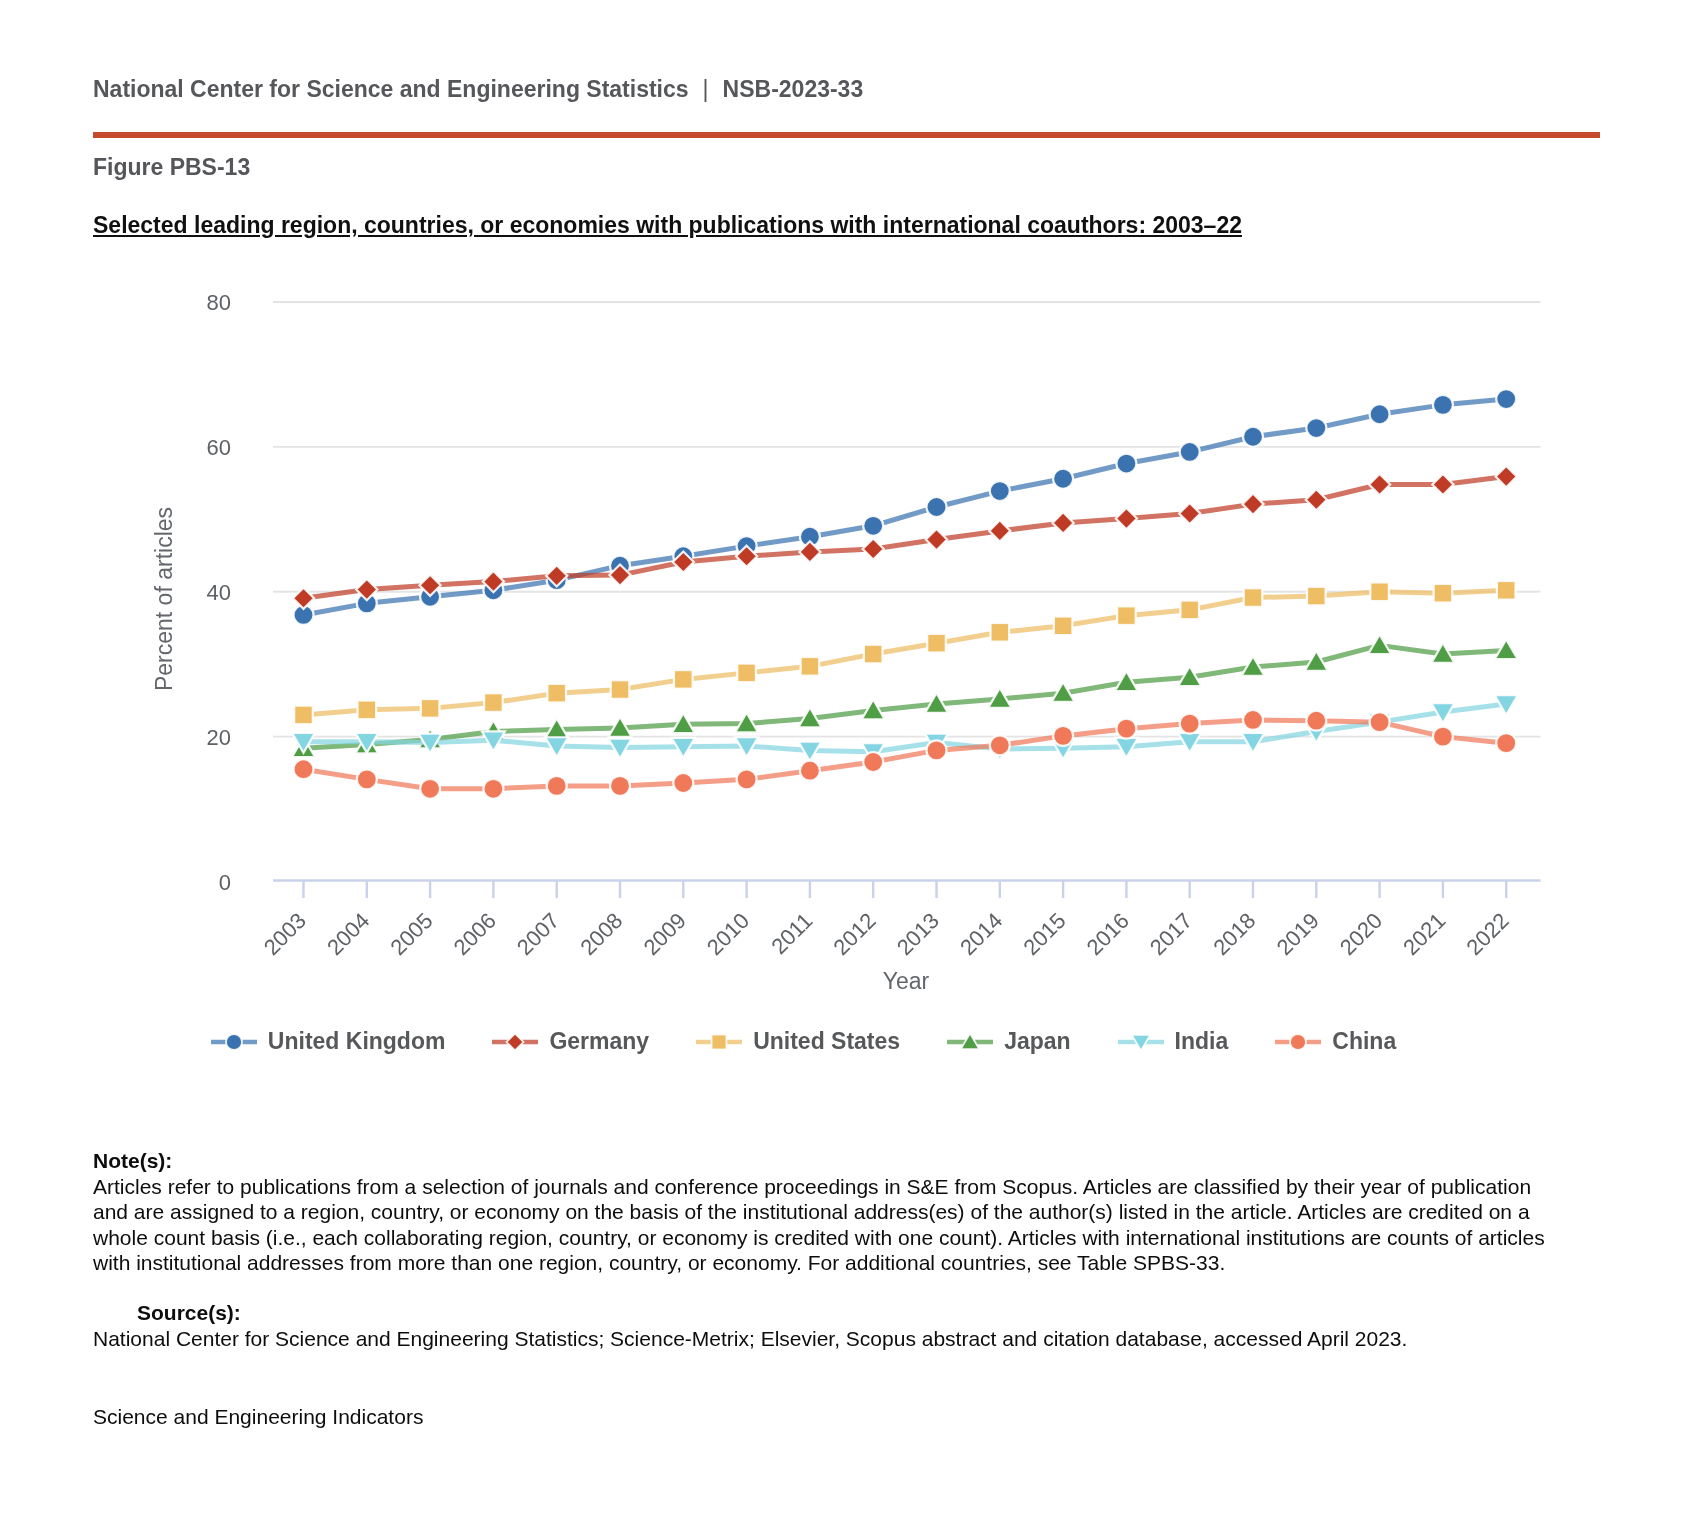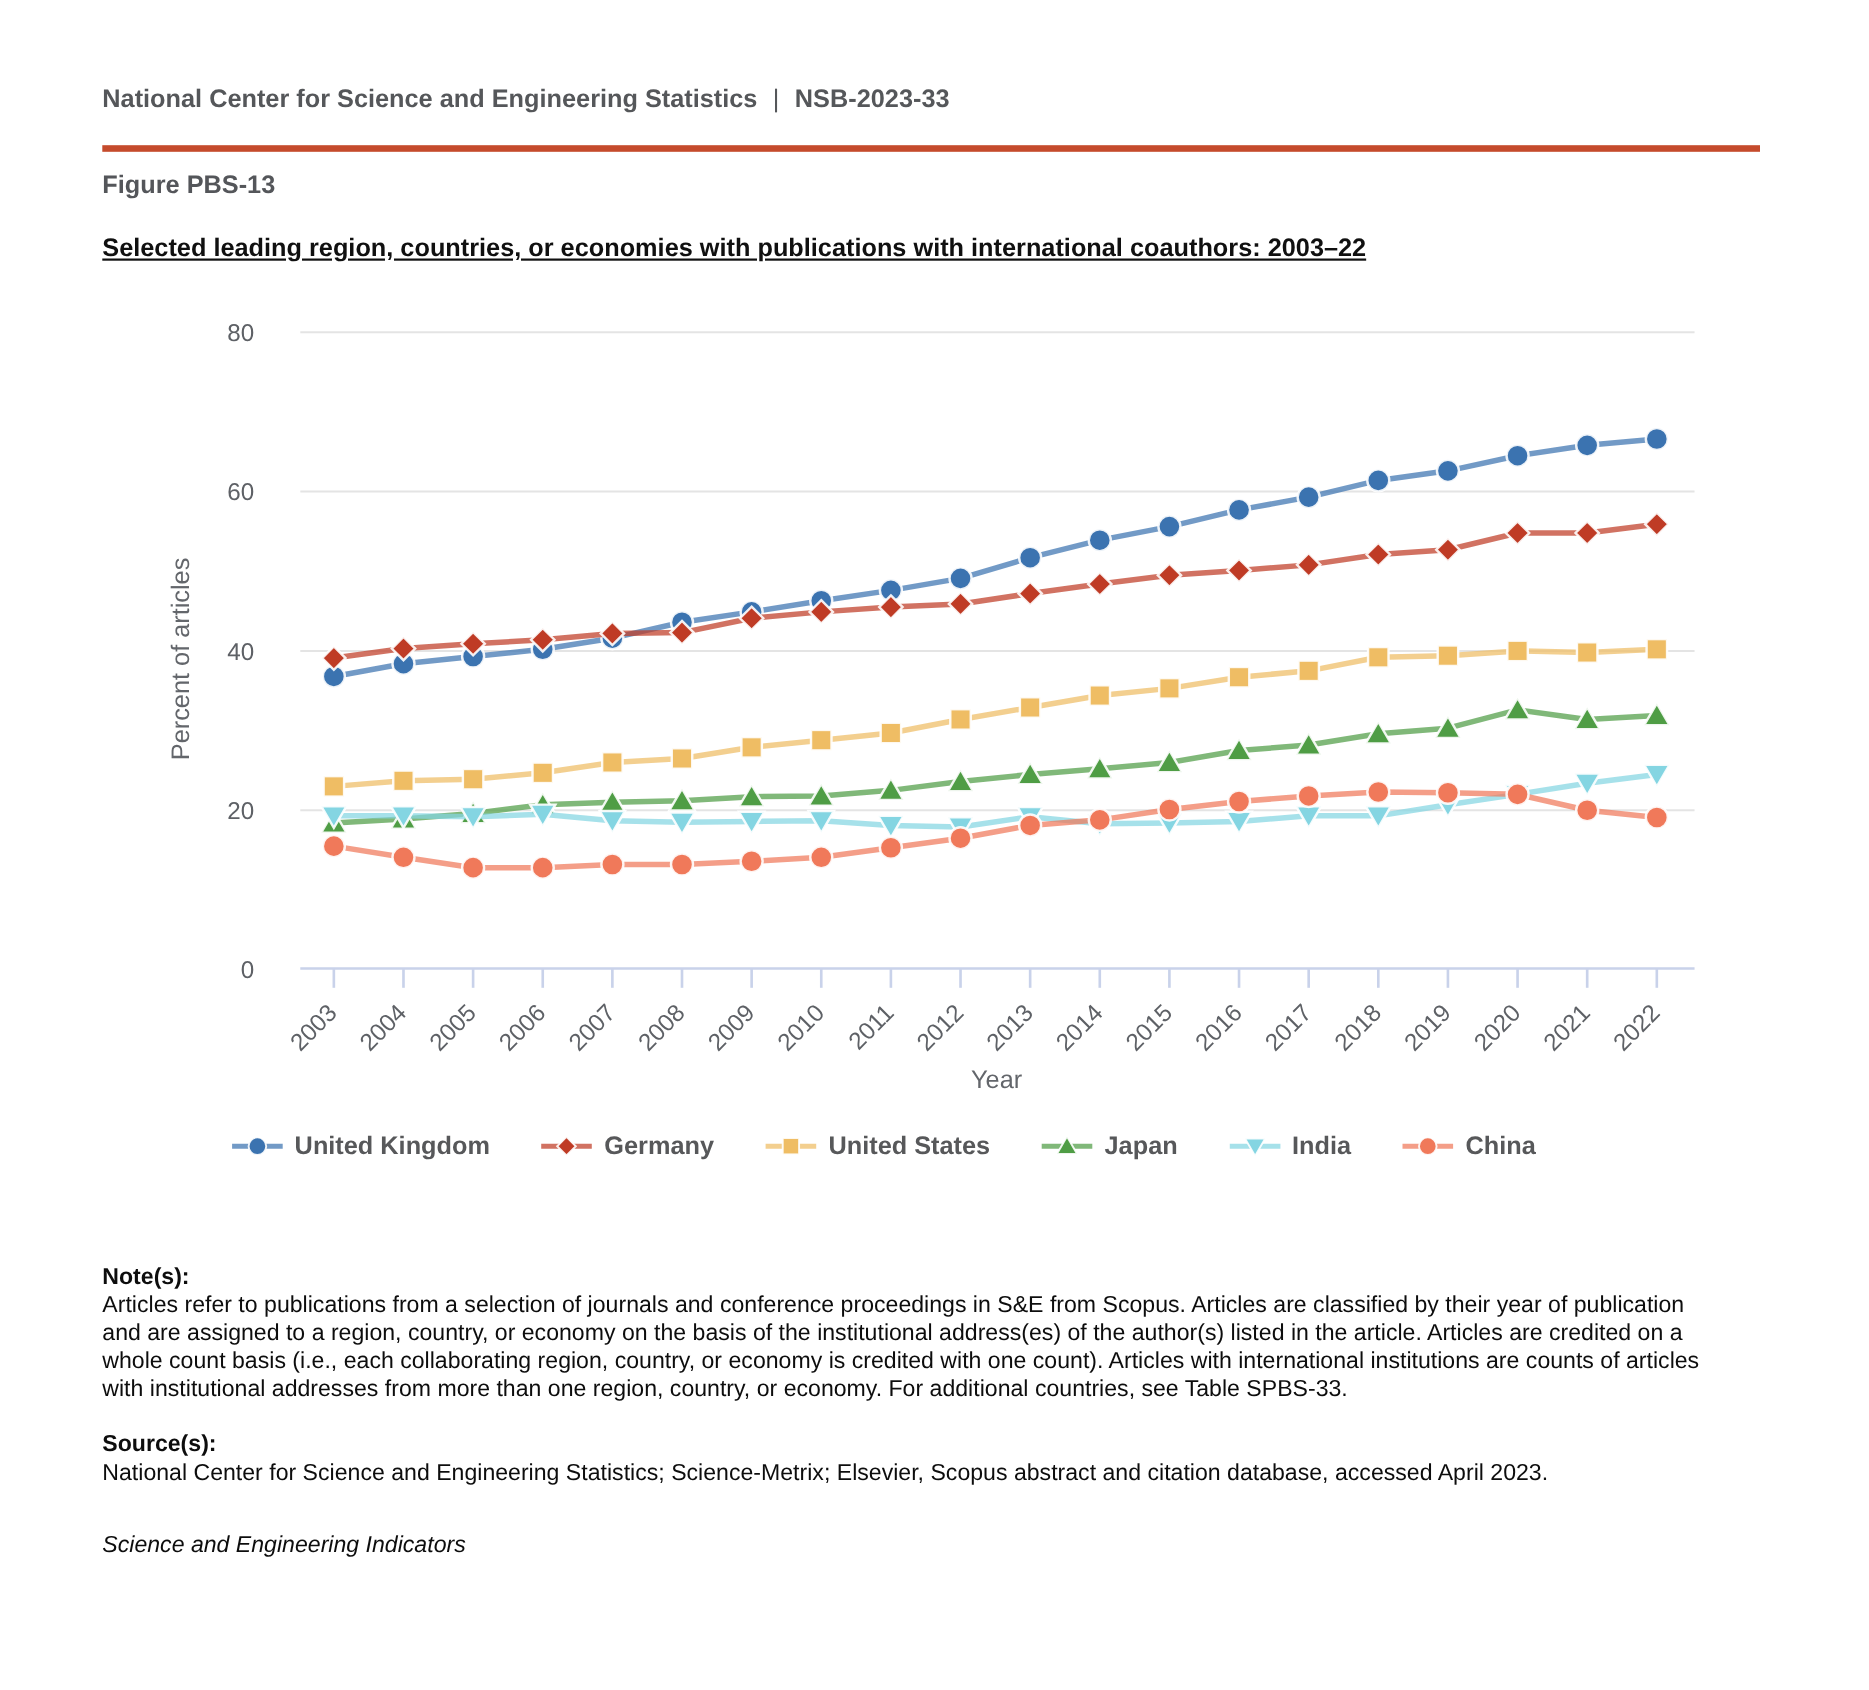--- a/index.html
+++ b/index.html
@@ -17,22 +17,22 @@
   #chart-svg text{font-family:"Liberation Sans",sans-serif;}
   .tick-label{font-size:22px;fill:#5e6166;}
   .axis-title{font-size:23px;fill:#63666b;}
   
   #legend{left:0;top:1028px;width:1606px;display:flex;justify-content:center;align-items:center;gap:46px;}
   .legend-item{display:flex;align-items:center;gap:10px;cursor:pointer;}
   .legend-label{font-size:23px;font-weight:bold;color:#57585a;}
   
   #notes{left:93px;top:1148px;width:1478px;font-size:21px;line-height:25.6px;color:#0d0d0d;}
   .block-heading{font-weight:bold;}
-  #sources-heading{margin-top:24px;}
-  #footer-line{margin-top:41px;font-style:italic;}
+  #sources-heading{margin-top:24px;margin-left:44px;}
+  #footer-line{margin-top:53px;}
 </style>
 </head>
 <body>
 
 <div id="header" class="abs">
   <span>National Center for Science and Engineering Statistics</span>
   <span class="sep">|</span>
   <span>NSB-2023-33</span>
 </div>
 

